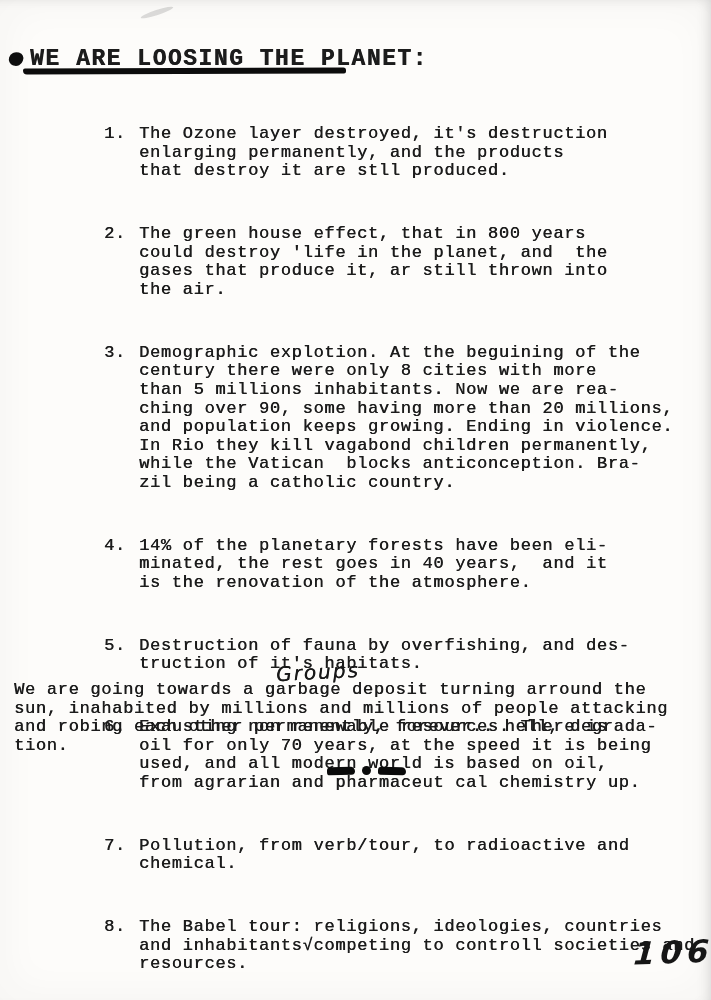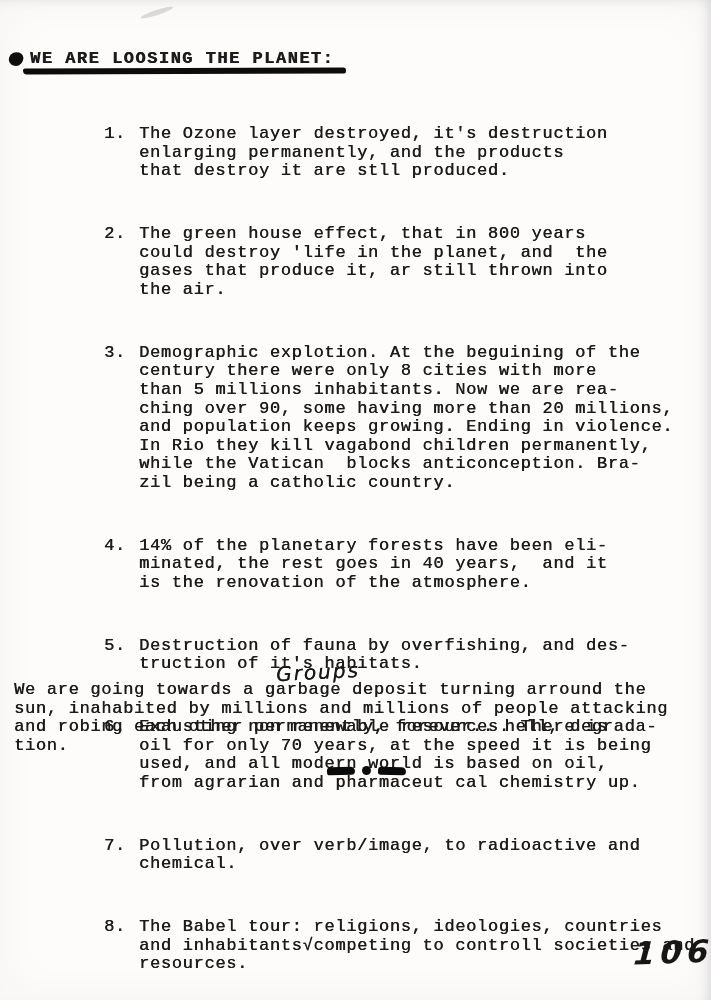--- a/index.html
+++ b/index.html
@@ -19,21 +19,21 @@
     white-space:pre-wrap;
   }
   .title-row{
     position:absolute;left:9px;top:50px;display:flex;align-items:flex-start;
   }
   .ink-blob{
     width:14px;height:14px;background:#0e0e0e;margin-top:2px;
     border-radius:62% 45% 58% 50%;transform:rotate(18deg);
   }
   .doc-title{
-    margin-left:7px;font-size:17px;font-weight:bold;letter-spacing:1.5px;
+    margin-left:7px;font-size:23px;font-weight:bold;letter-spacing:1.5px;
     line-height:18px;text-shadow:.5px 0 0 currentColor;white-space:pre;
   }
   .title-underline{
     position:absolute;left:23px;top:68px;width:323px;height:6px;
     background:#0c0c0c;border-radius:3px 4px 3px 6px;transform:rotate(-.15deg);
   }
   .numbered-list{
     position:absolute;left:104px;top:88px;width:596px;
   }
   .list-item{display:flex;margin-bottom:7px;}
@@ -120,21 +120,21 @@
   </div>
   <div class="list-item">
     <span class="item-number">6.</span>
     <span class="item-text">Exausting non renewable resources. There is
 oil for only 70 years, at the speed it is being
 used, and all modern world is based on oil,
 from agrarian and pharmaceut cal chemistry up.</span>
   </div>
   <div class="list-item">
     <span class="item-number">7.</span>
-    <span class="item-text">Pollution, over verb/image, to radioactive and
+    <span class="item-text">Pollution, from verb/tour, to radioactive and
 chemical.</span>
   </div>
   <div class="list-item">
     <span class="item-number">8.</span>
     <span class="item-text">The Babel tour: religions, ideologies, countries
 and inhabitants√competing to controll societies and
 resources.</span>
   </div>
 </div>
 

